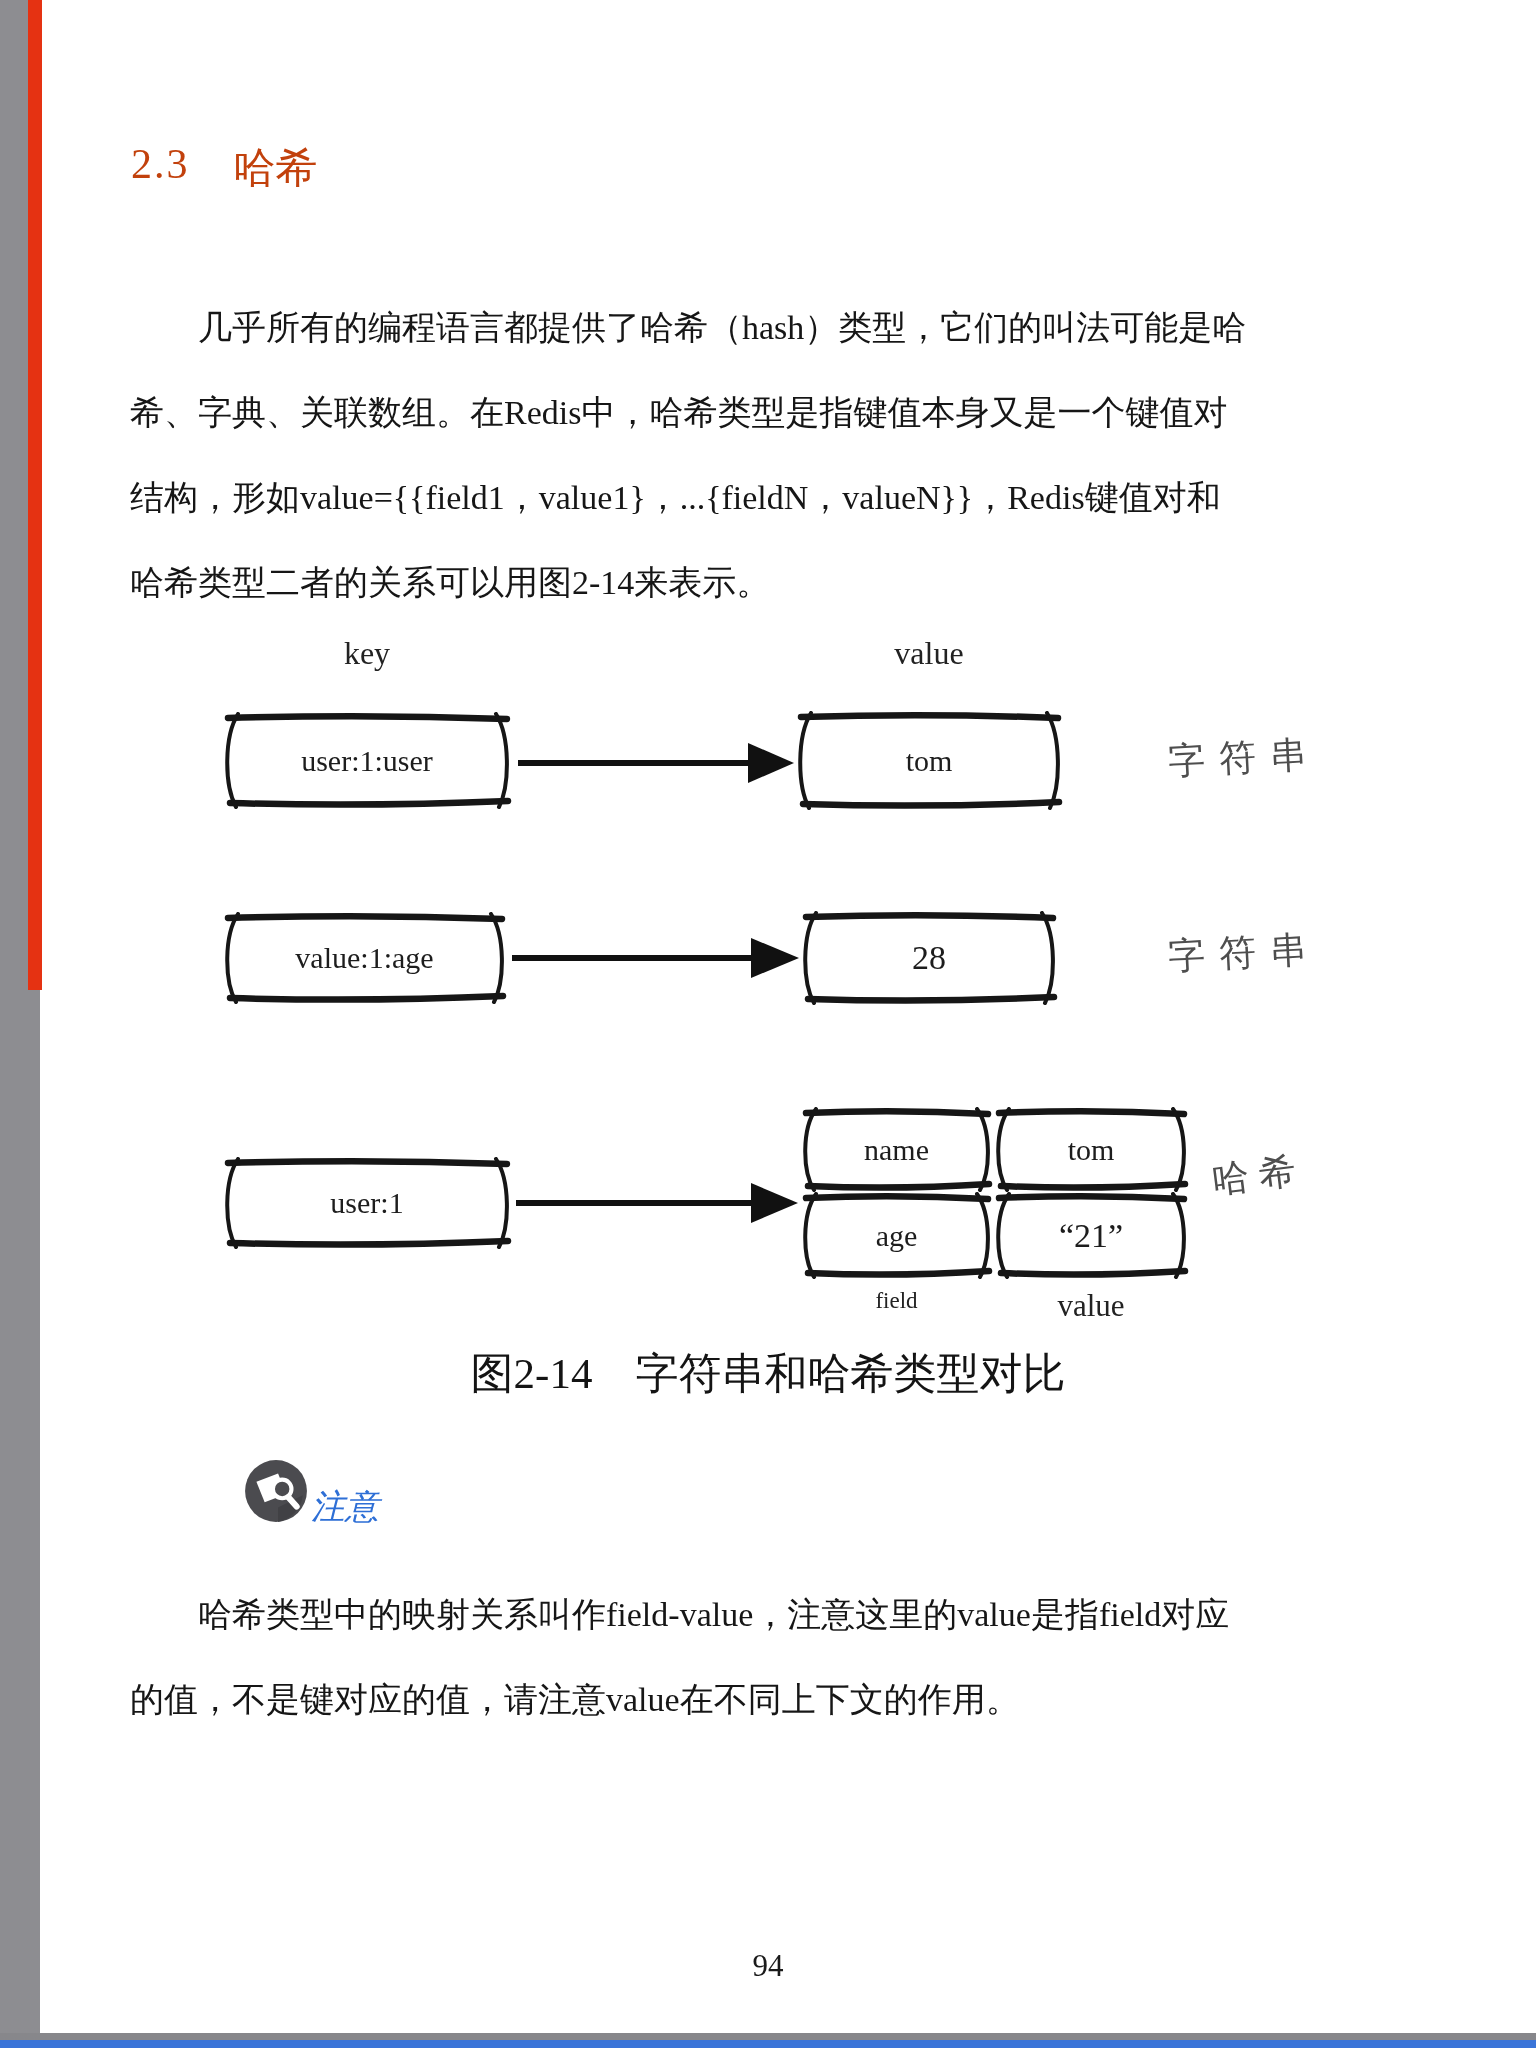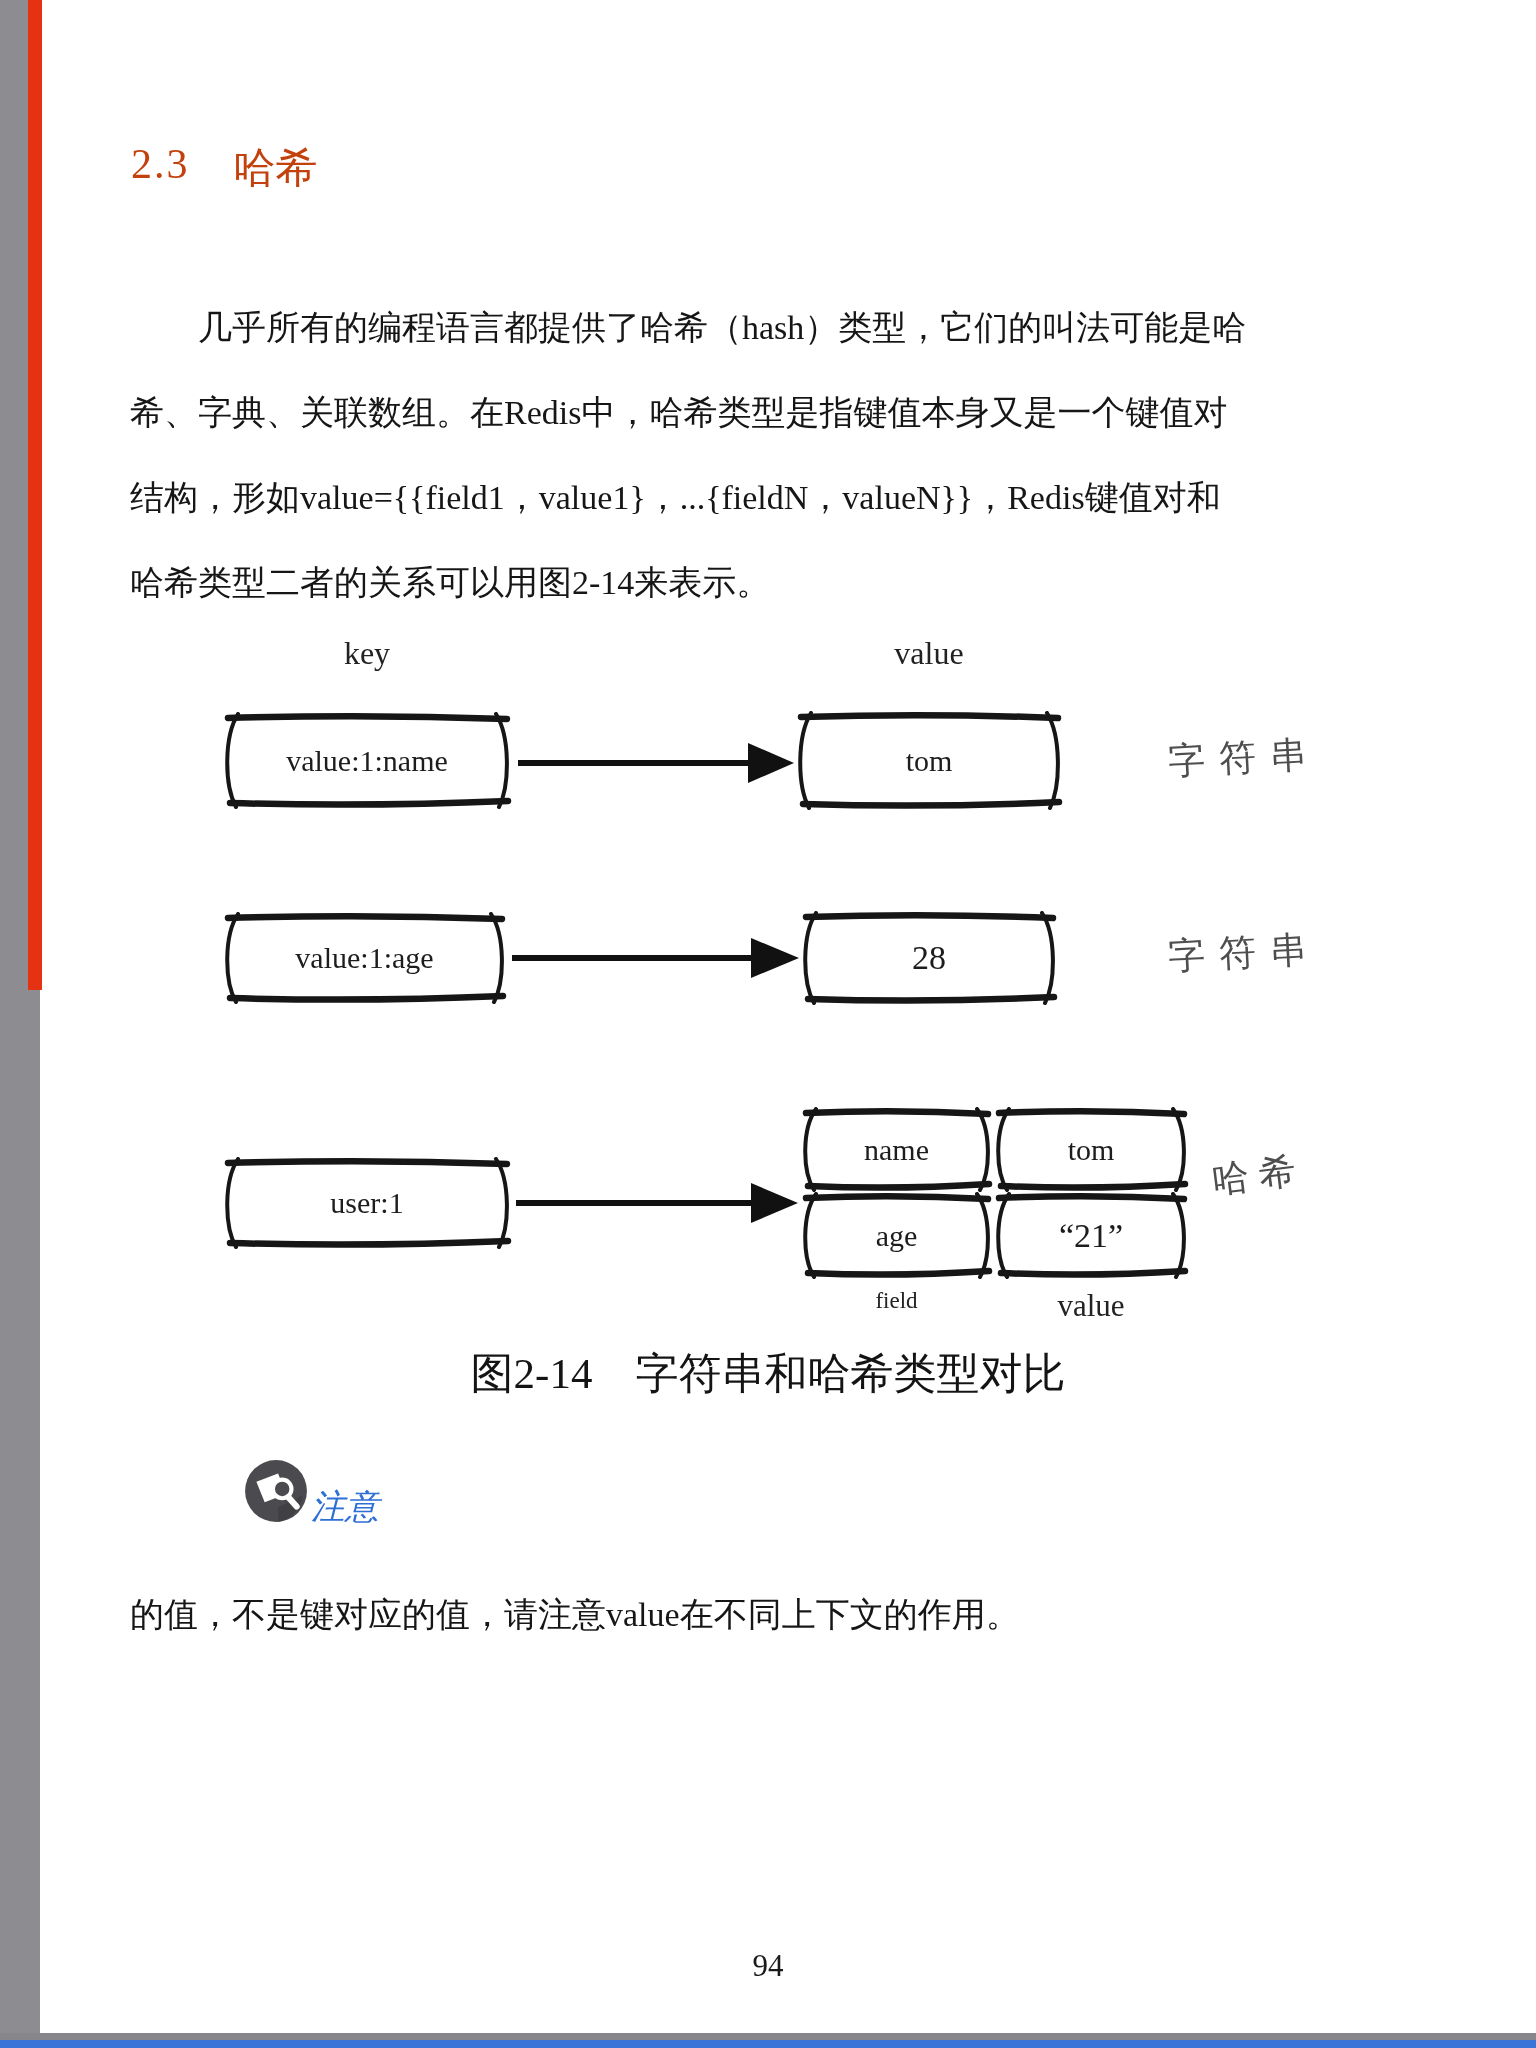--- a/index.html
+++ b/index.html
@@ -65,21 +65,21 @@
 <div class="diagram-label" style="left:222px;top:635px;width:290px;">key</div>
 <div class="diagram-label" style="left:795px;top:635px;width:268px;">value</div>
 
 <div class="sketch-box" style="left:222px;top:712px;width:290px;height:97px;">
     <svg class="sketch" width="290" height="97" viewBox="0 0 290 97">
       <path d="M 6 6 Q 145 2 285 7" stroke="#161616" stroke-width="6.5" fill="none" stroke-linecap="round"></path>
       <path d="M 8 91 Q 145 95 286 89" stroke="#161616" stroke-width="6.5" fill="none" stroke-linecap="round"></path>
       <path d="M 16 2 C 2 24.25 2 72.75 14 95" stroke="#161616" stroke-width="4" fill="none" stroke-linecap="round"></path>
       <path d="M 274 2 C 288 24.25 288 72.75 277 95" stroke="#161616" stroke-width="4" fill="none" stroke-linecap="round"></path>
     </svg>
-  <span class="lbl">value:1:name</span>
+  <span class="lbl">user:1:user</span>
 </div>
 <div class="sketch-box" style="left:795px;top:711px;width:268px;height:99px;">
     <svg class="sketch" width="268" height="99" viewBox="0 0 268 99">
       <path d="M 6 6 Q 134 2 263 7" stroke="#161616" stroke-width="6.5" fill="none" stroke-linecap="round"></path>
       <path d="M 8 93 Q 134 97 264 91" stroke="#161616" stroke-width="6.5" fill="none" stroke-linecap="round"></path>
       <path d="M 16 2 C 2 24.75 2 74.25 14 97" stroke="#161616" stroke-width="4" fill="none" stroke-linecap="round"></path>
       <path d="M 252 2 C 266 24.75 266 74.25 255 97" stroke="#161616" stroke-width="4" fill="none" stroke-linecap="round"></path>
     </svg>
   <span class="lbl">tom</span>
 </div>
@@ -172,16 +172,17 @@
     <circle cx="32" cy="32" r="30" fill="#4b4b4f"></circle>
     <path d="M34 48 L58 36 A30 30 0 0 1 34 62 Z" fill="#414145"></path>
     <path d="M13 23 L34 15 L42 35 L21 43 Z" fill="#ffffff"></path>
     <circle cx="38" cy="30" r="9" fill="#4b4b4f" stroke="#ffffff" stroke-width="4"></circle>
     <line x1="44" y1="38" x2="52" y2="47" stroke="#ffffff" stroke-width="6" stroke-linecap="round"></line>
   </svg>
   <span class="note-label">注意</span>
 </div>
 
 <div class="para" id="para-note">
+  <div class="line indent">哈希类型中的映射关系叫作field-value，注意这里的value是指field对应</div>
   <div class="line">的值，不是键对应的值，请注意value在不同上下文的作用。</div>
 </div>
 
 <div class="page-number">94</div>
 
 </body></html>

